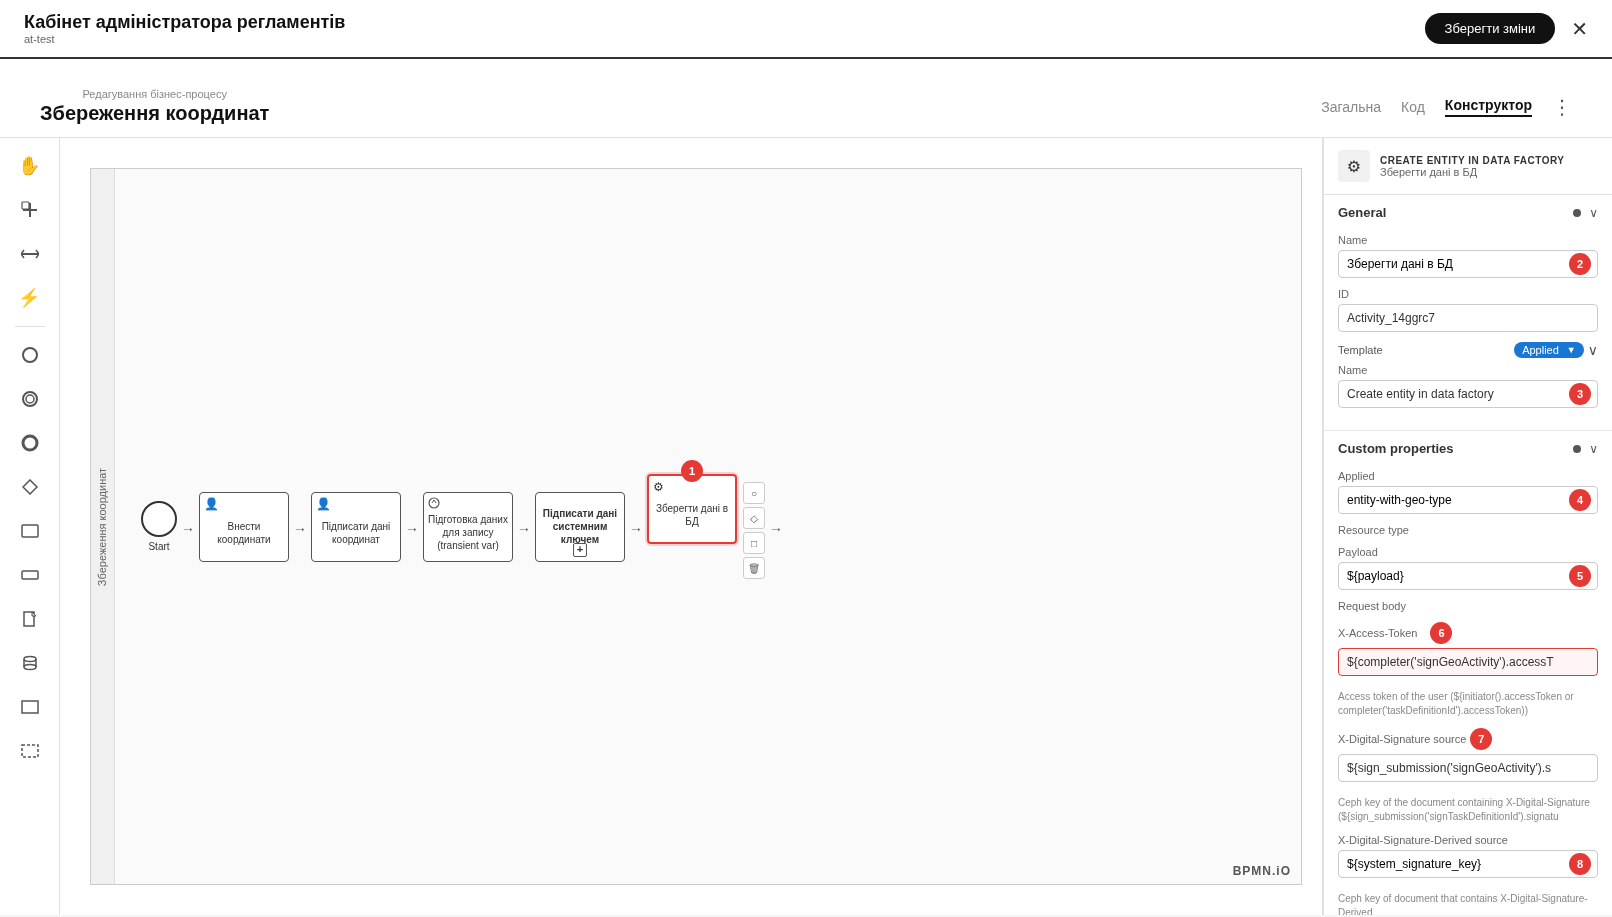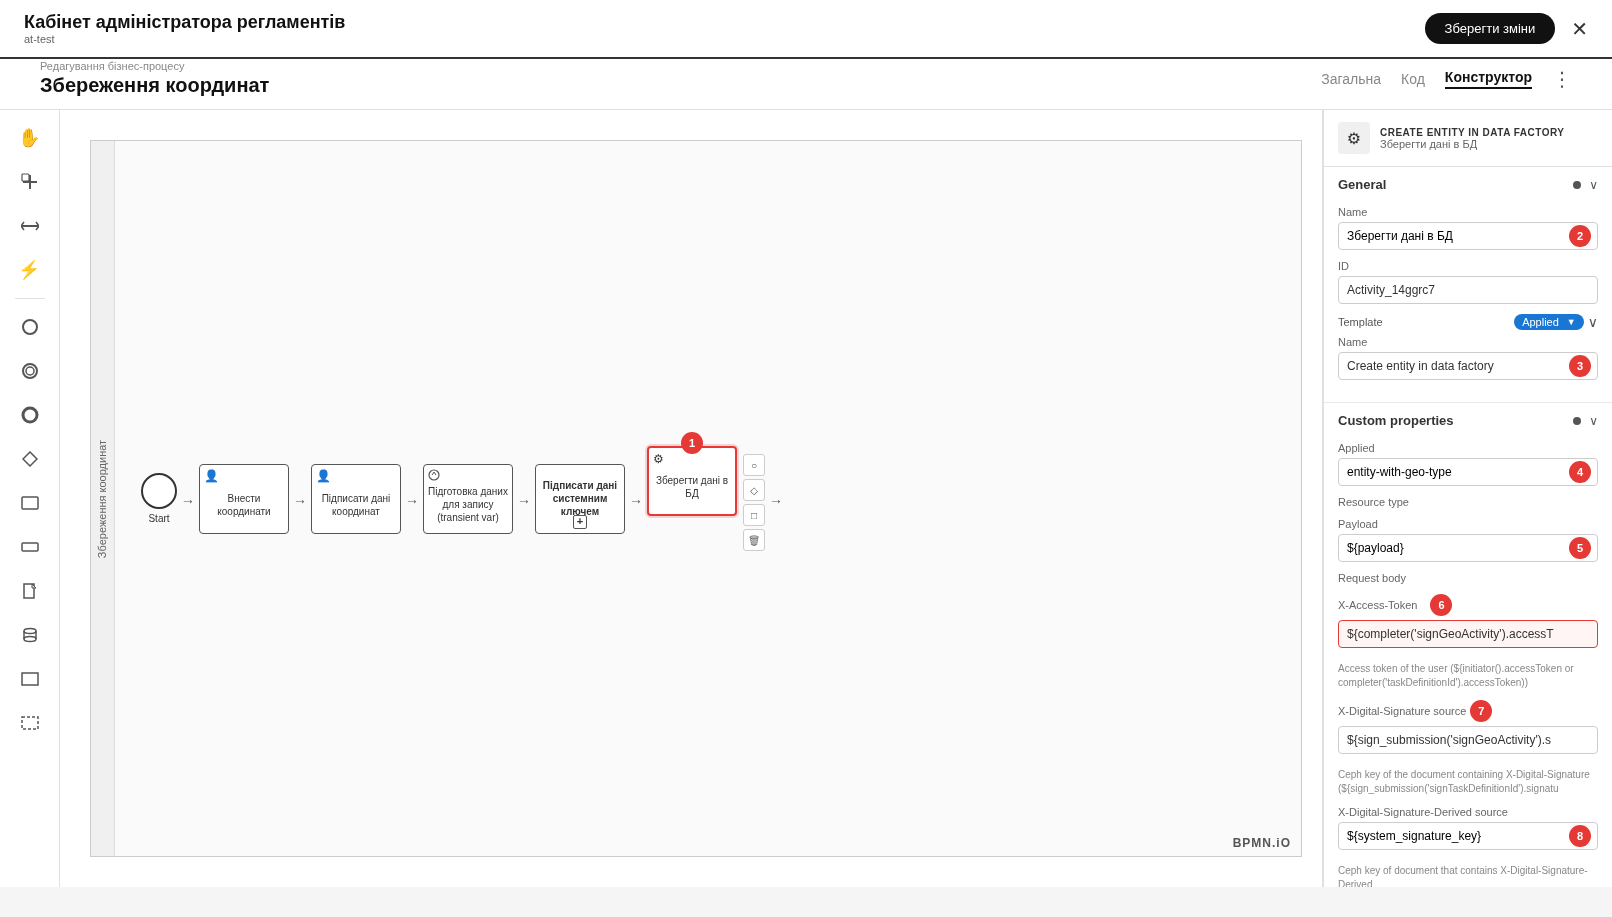--- a/index.html
+++ b/index.html
@@ -19,25 +19,26 @@
     .app-header-right { display: flex; align-items: center; gap: 16px; }
     .save-btn {
       background: #111; color: #fff; border: none; border-radius: 20px;
       padding: 8px 20px; font-size: 13px; cursor: pointer; font-weight: 500;
     }
     .close-icon-btn { background: none; border: none; font-size: 20px; cursor: pointer; color: #333; }
 
     
     .sub-header {
       background: #fff;
-      padding: 1px 40px 12px 40px;
+      padding: 29px 40px 12px 40px;
       border-bottom: 1px solid #e0e0e0;
       display: flex;
       align-items: center;
       justify-content: space-between;
+      text-align: center;
     }
     .sub-header-left .breadcrumb { font-size: 11px; color: #888; }
     .sub-header-left .page-title { font-size: 20px; font-weight: 700; color: #111; margin-top: 2px; }
     .sub-header-nav { display: flex; align-items: center; gap: 20px; }
     .nav-item { font-size: 14px; color: #888; cursor: pointer; }
     .nav-item.active { color: #111; font-weight: 700; border-bottom: 2px solid #111; padding-bottom: 2px; }
     .nav-dots { font-size: 20px; cursor: pointer; color: #555; }
 
     
     .main-layout {

